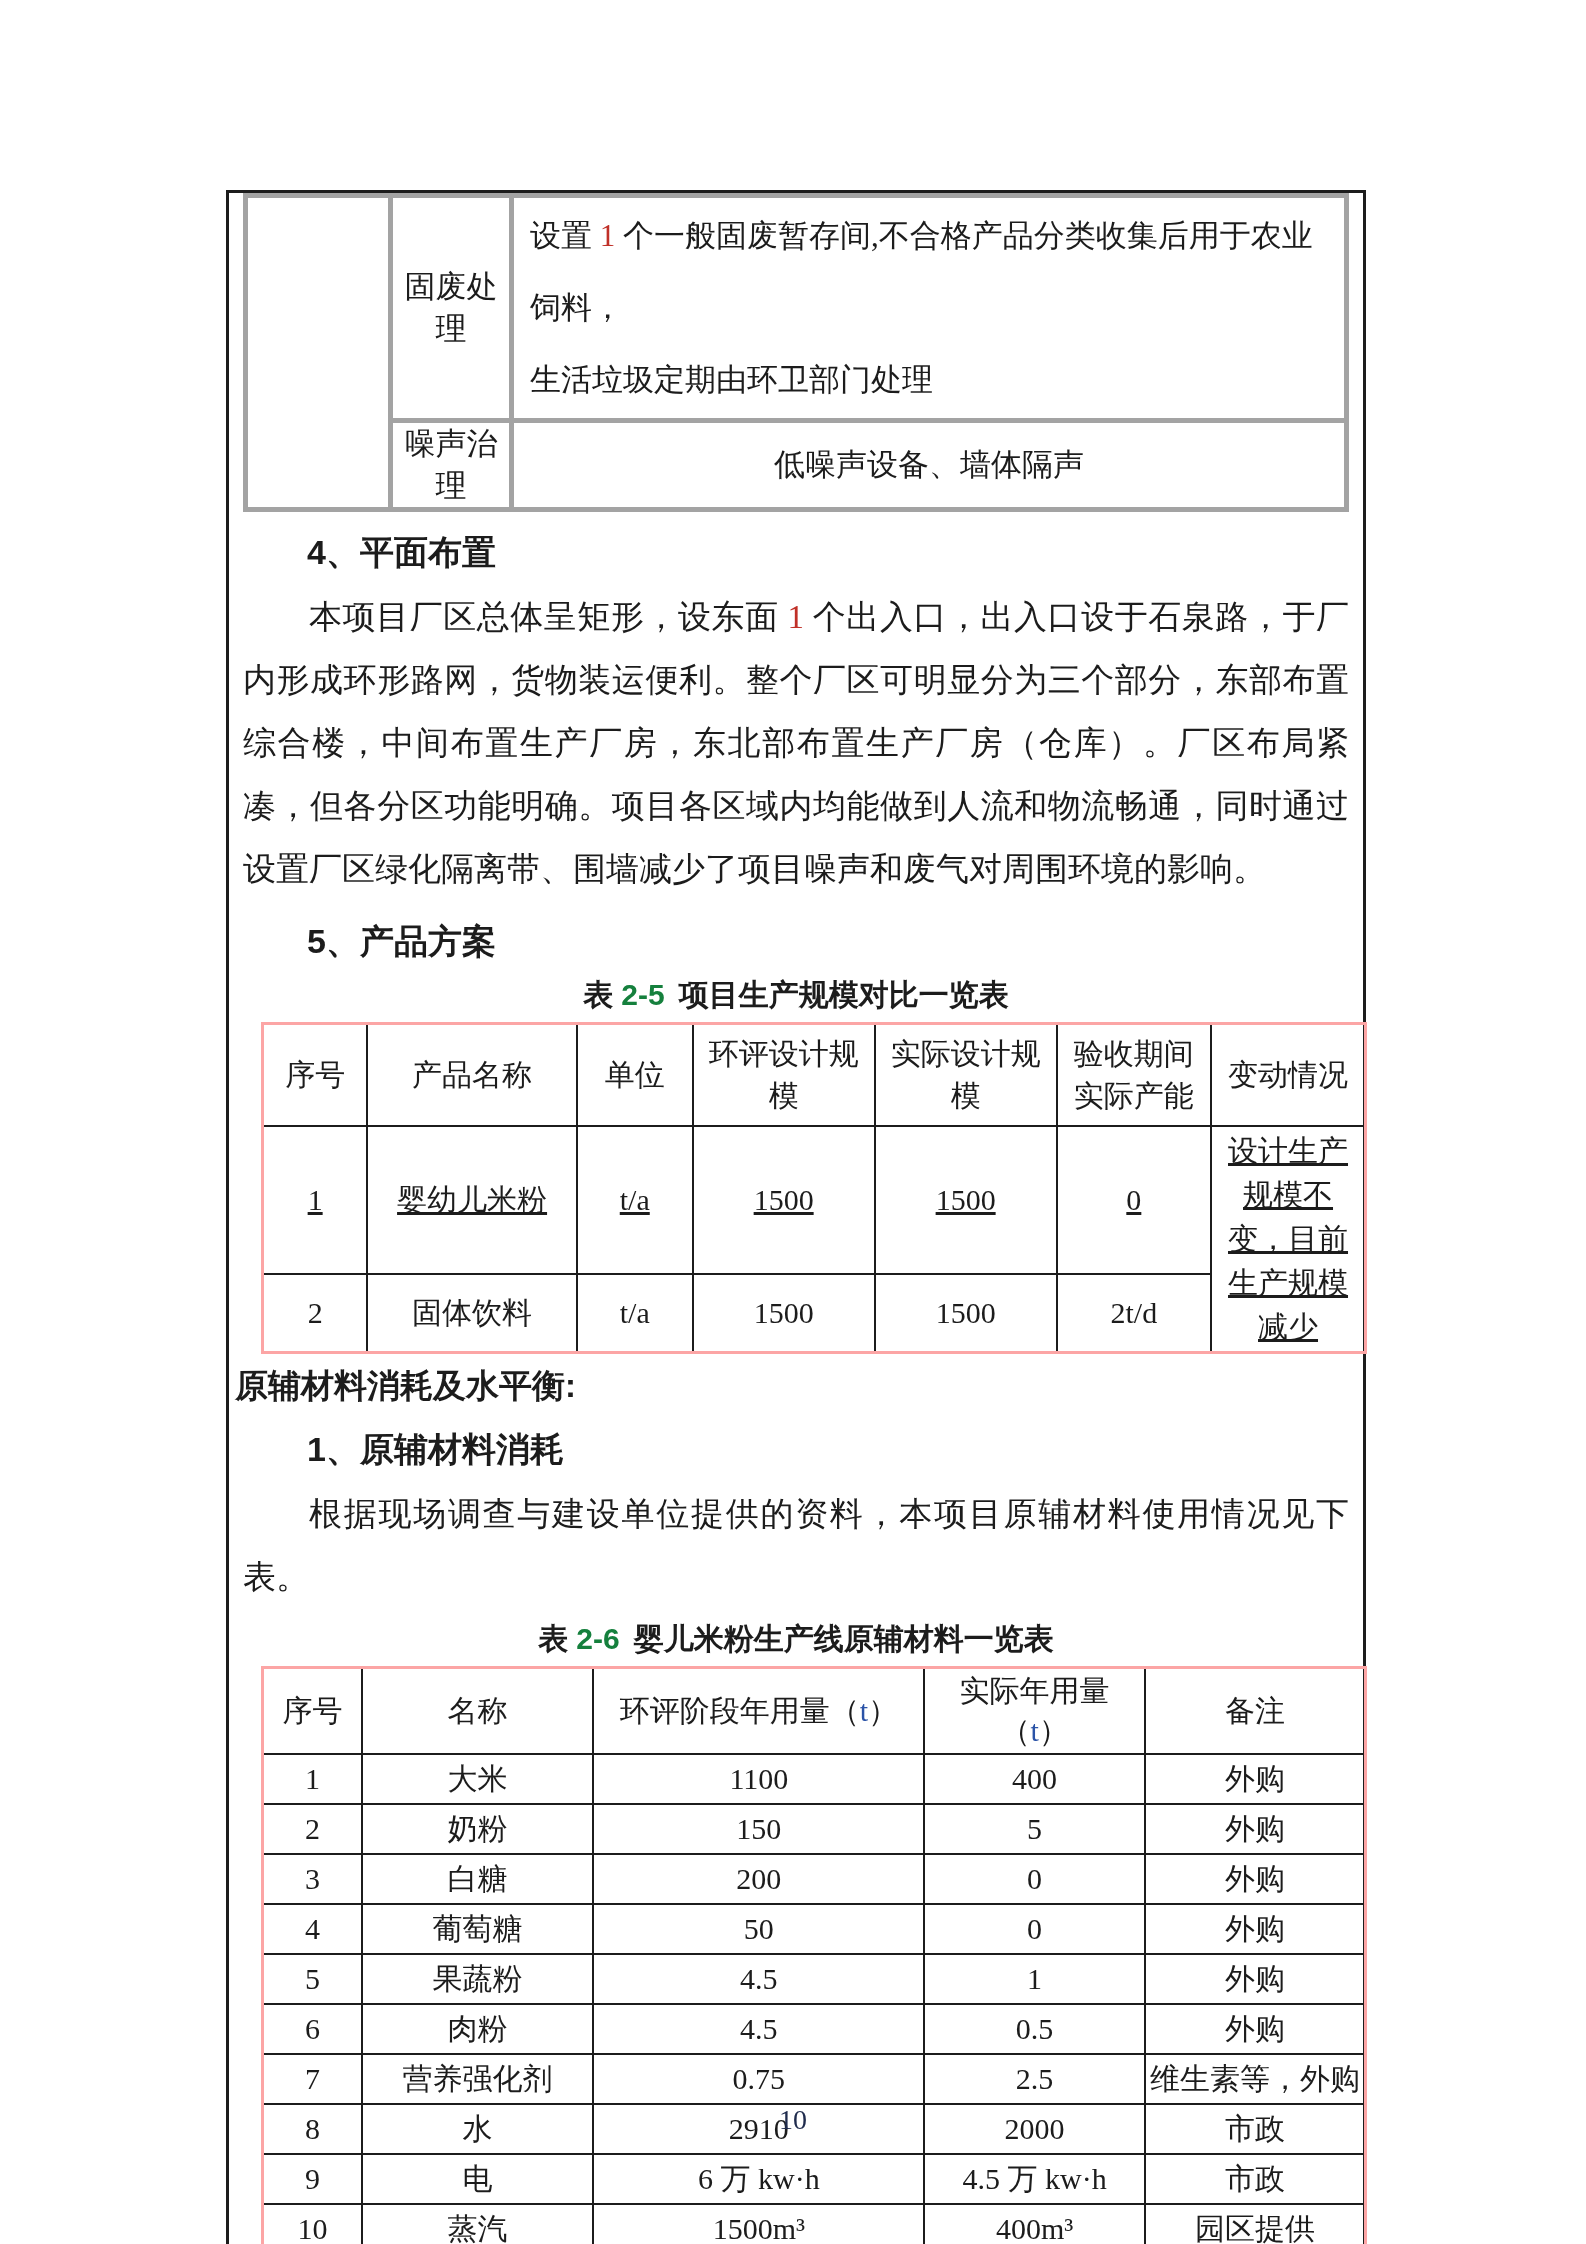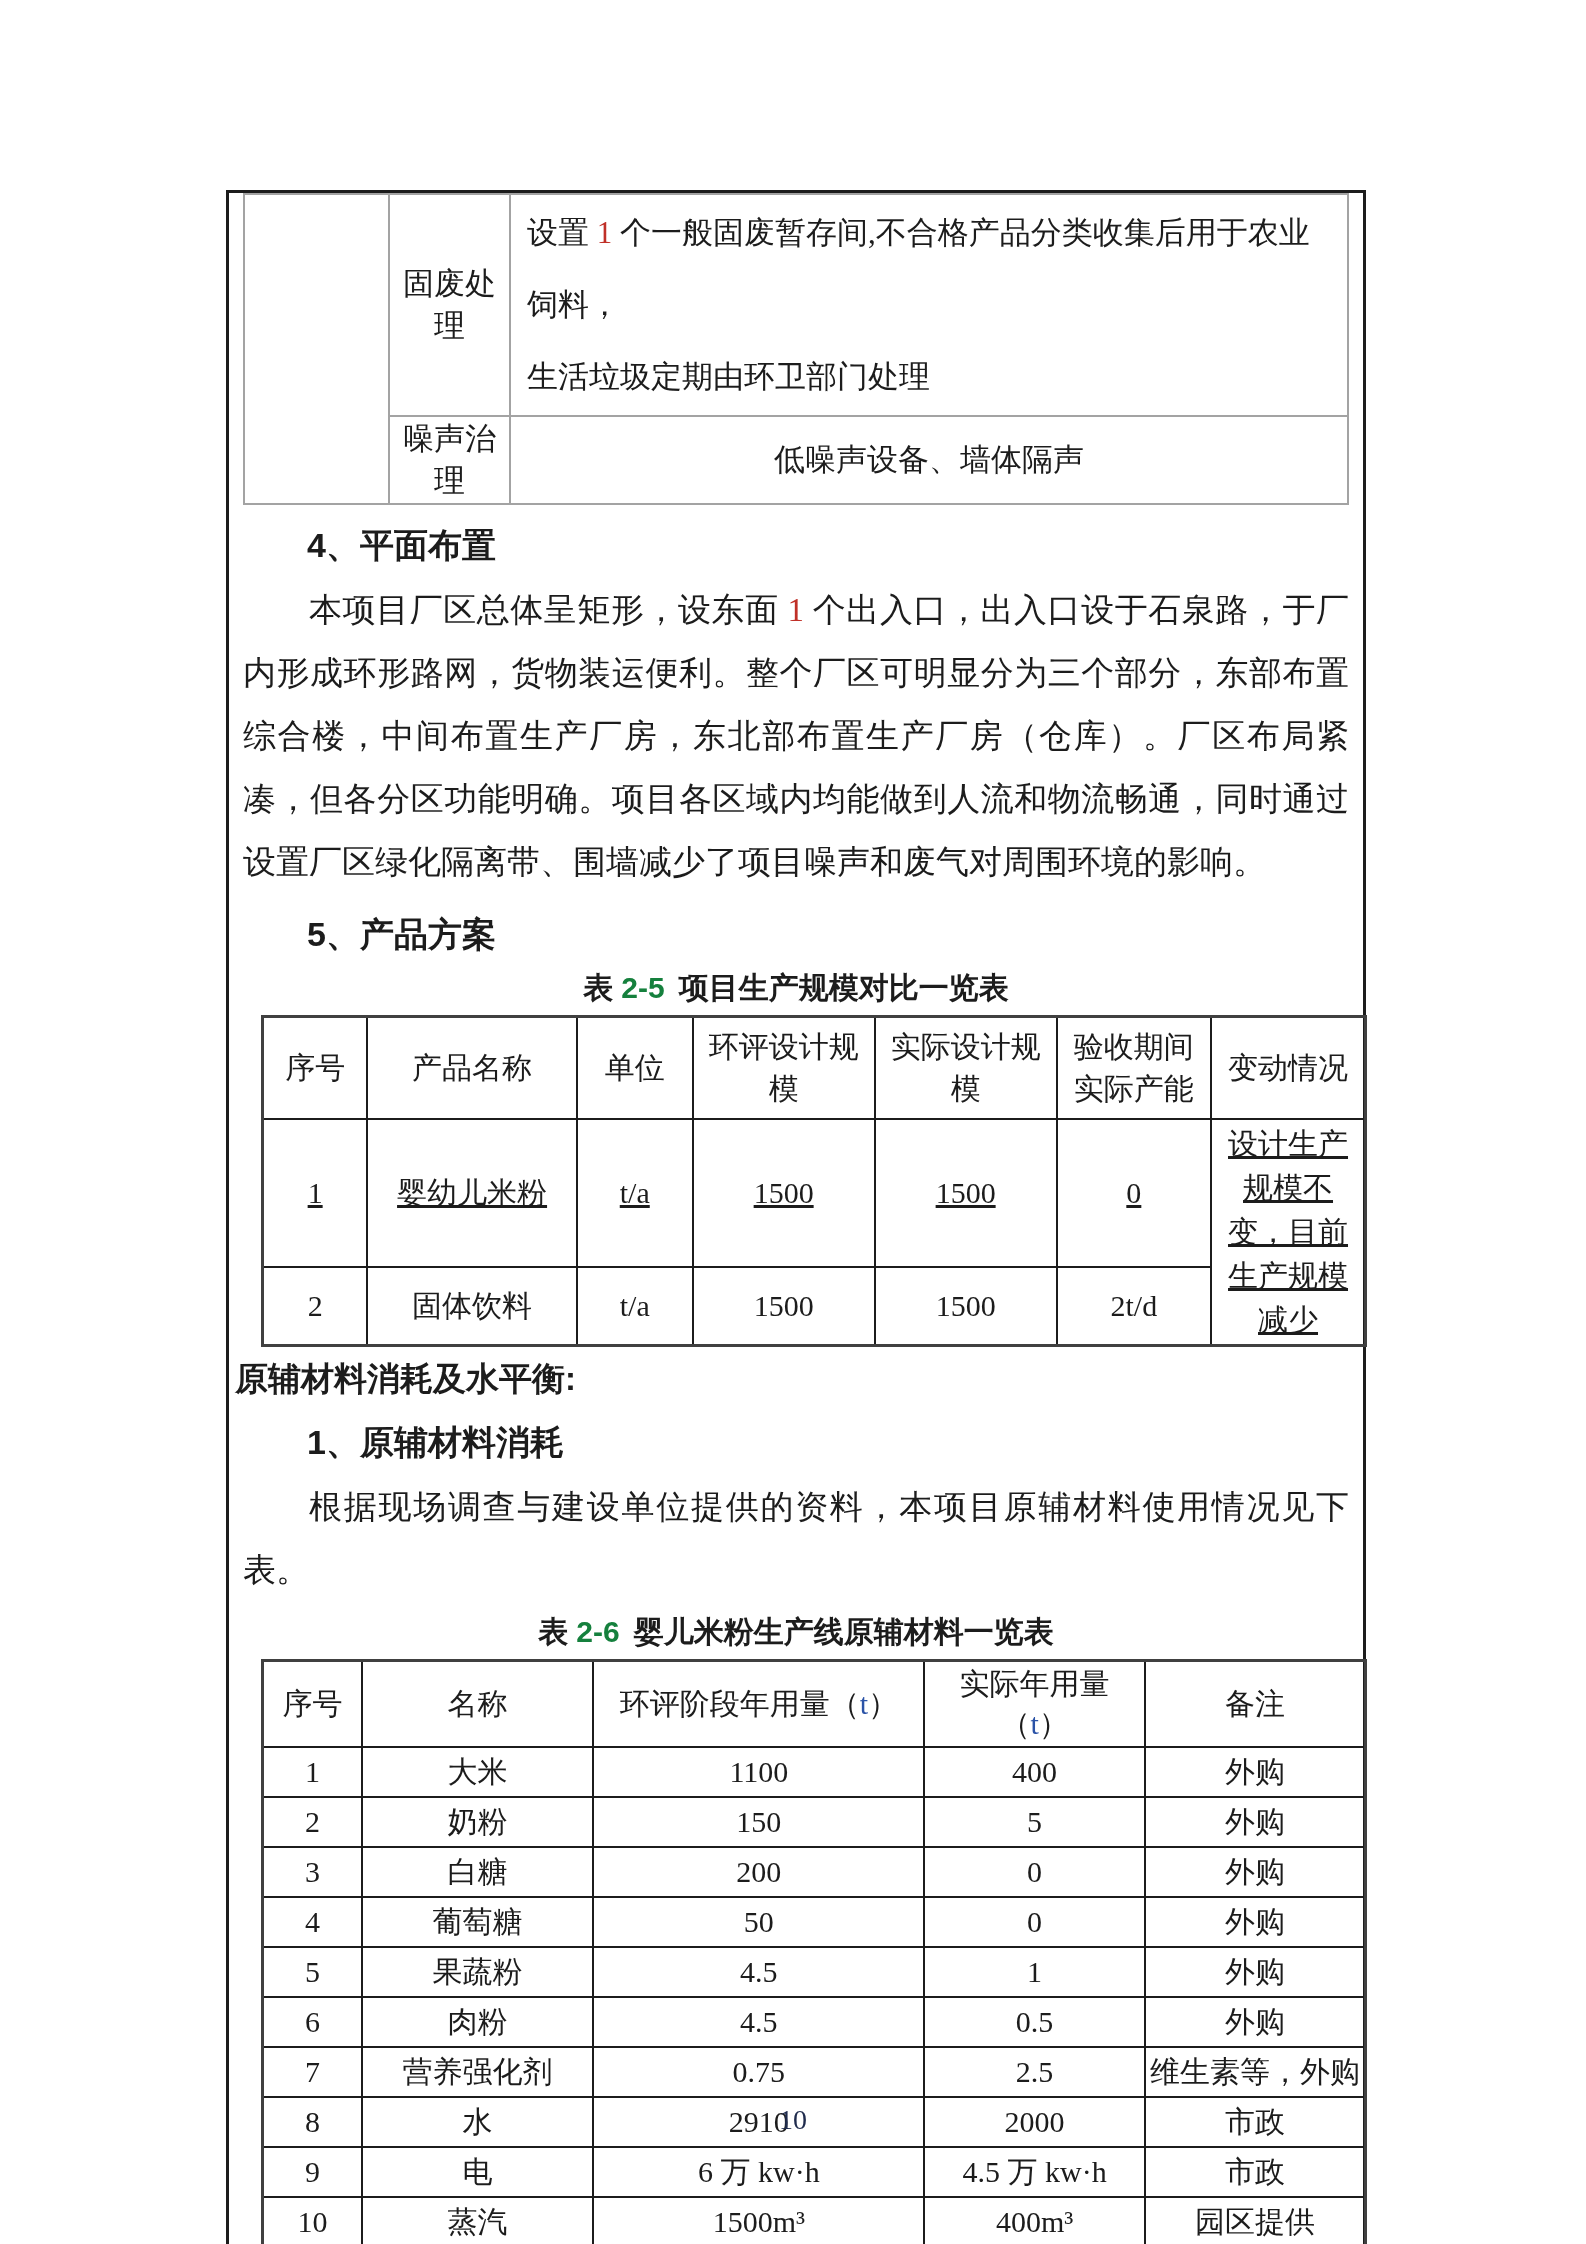--- a/index.html
+++ b/index.html
@@ -18,21 +18,21 @@
     border:3px solid #1c1c1c;
     background:#ffffff;
   }
   
   table { border-collapse:collapse; }
   .toptable {
     width:calc(100% - 28px);
     margin:0 14px;
     font-size:31px;
   }
-  .toptable td { border:2px solid #a3a3a3; }
+  .toptable td { border:5px solid #a3a3a3; }
   .toptable .cell-label { text-align:center; vertical-align:middle; width:121px; }
   .toptable .cell-empty { width:145px; }
   .toptable .cell-content { padding:2px 16px; line-height:72px; text-align:left; vertical-align:middle; }
   .toptable .cell-content-center { text-align:center; vertical-align:middle; }
   .toptable .row-tall { height:162px; }
   .toptable .row-short { height:88px; }
   
   .heading {
     font-family:Liberation Sans, sans-serif;
     font-weight:bold; font-size:34px;
@@ -64,21 +64,21 @@
     table-layout:fixed;
   }
   .dtable th, .dtable td {
     border:2px solid #1c1c1c;
     text-align:center; vertical-align:middle;
     font-weight:normal;
     padding:3px 4px;
     line-height:40px;
     overflow:hidden;
   }
-  .dtable { border:3px solid #404040;margin-left:32px; }
+  .dtable { border:3px solid #fca5a5;margin-left:32px; }
   .t25 th { line-height:42px; padding:8px 4px; }
   .t25 .row1 td { height:116px;text-decoration:underline; }
   .t25 .row2 td { height:62px; }
   .t25 .merged { line-height:44px; padding:2px 6px; }
   .t26 th, .t26 td { height:50px; padding:2px 4px; }
   
   .page-number {
     position:absolute; top:2104px; left:0; width:100%;
     text-align:center; font-size:28px; color:#1f2b4d;
   }

